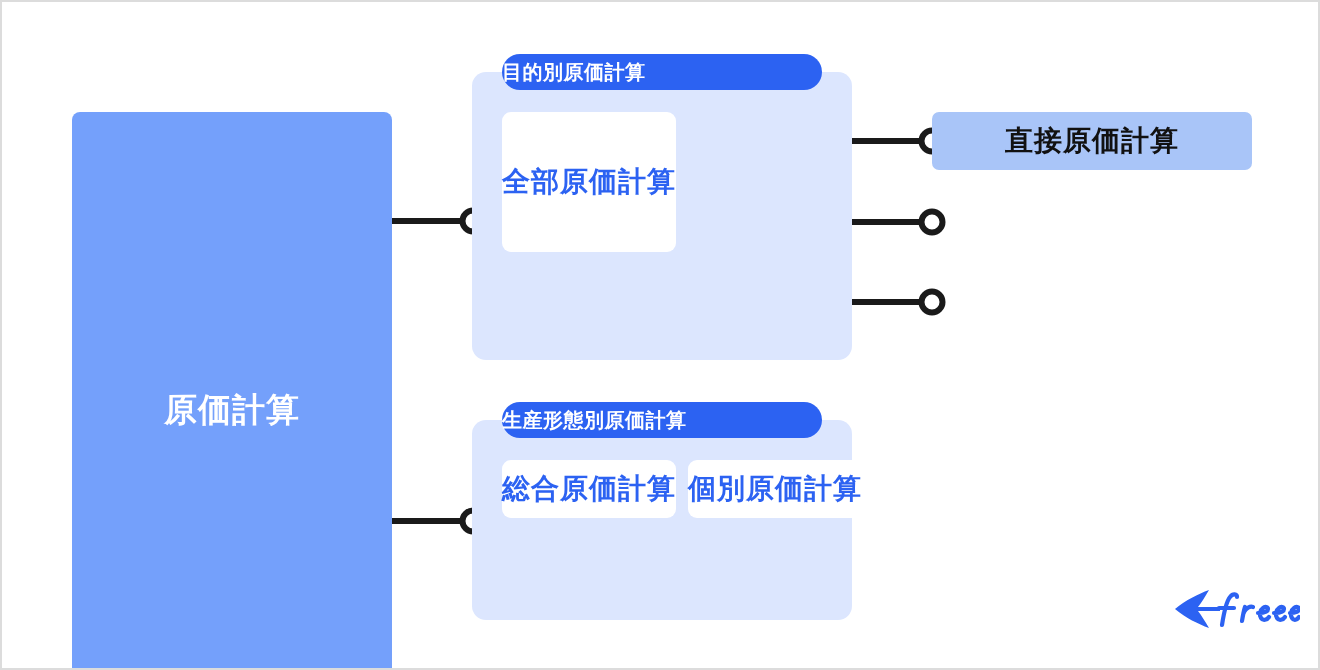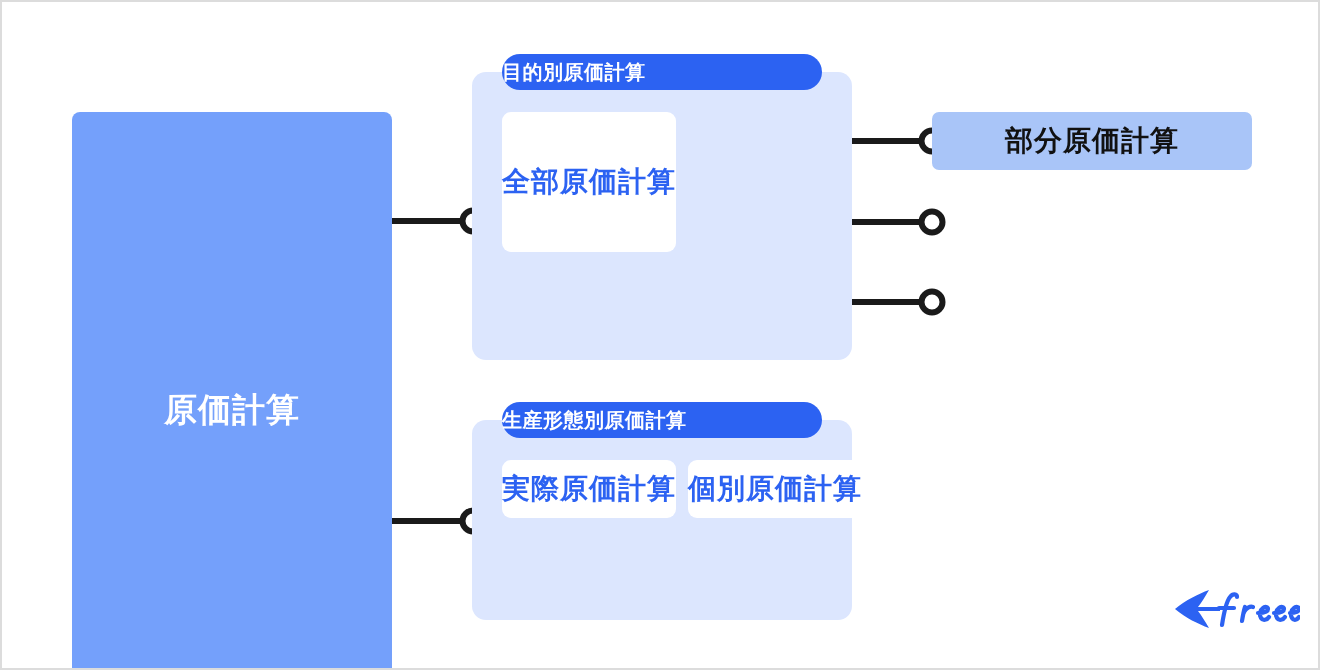--- a/index.html
+++ b/index.html
@@ -176,30 +176,30 @@
       </div>
     </div>
   </div>
 
   <div class="group" id="group-1">
     <div class="group-pill">
       <span class="group-pill-label">生産形態別原価計算</span>
     </div>
     <div class="group-items">
       <div class="sub-node">
-        <span class="sub-label">実際原価計算</span>
+        <span class="sub-label">総合原価計算</span>
       </div>
       <div class="sub-node">
         <span class="sub-label">個別原価計算</span>
       </div>
     </div>
   </div>
 
   <div class="leaf-node" id="leaf-0">
-    <span class="leaf-label">部分原価計算</span>
+    <span class="leaf-label">直接原価計算</span>
   </div>
 
   <svg class="logo" viewBox="0 0 128 52" xmlns="http://www.w3.org/2000/svg">
 
     <g fill="#2C62F2">
       <path d="M3 25 C14 16, 26 10, 37 6 C33 13, 29 19, 26 23 L48 23 L48 27 L26 27
                C29 31, 33 37, 37 44 C26 40, 14 34, 3 25 Z"></path>
       <path d="M26 24.2 L52 24.2 L52 25.8 L26 25.8 Z"></path>
     </g>
 

